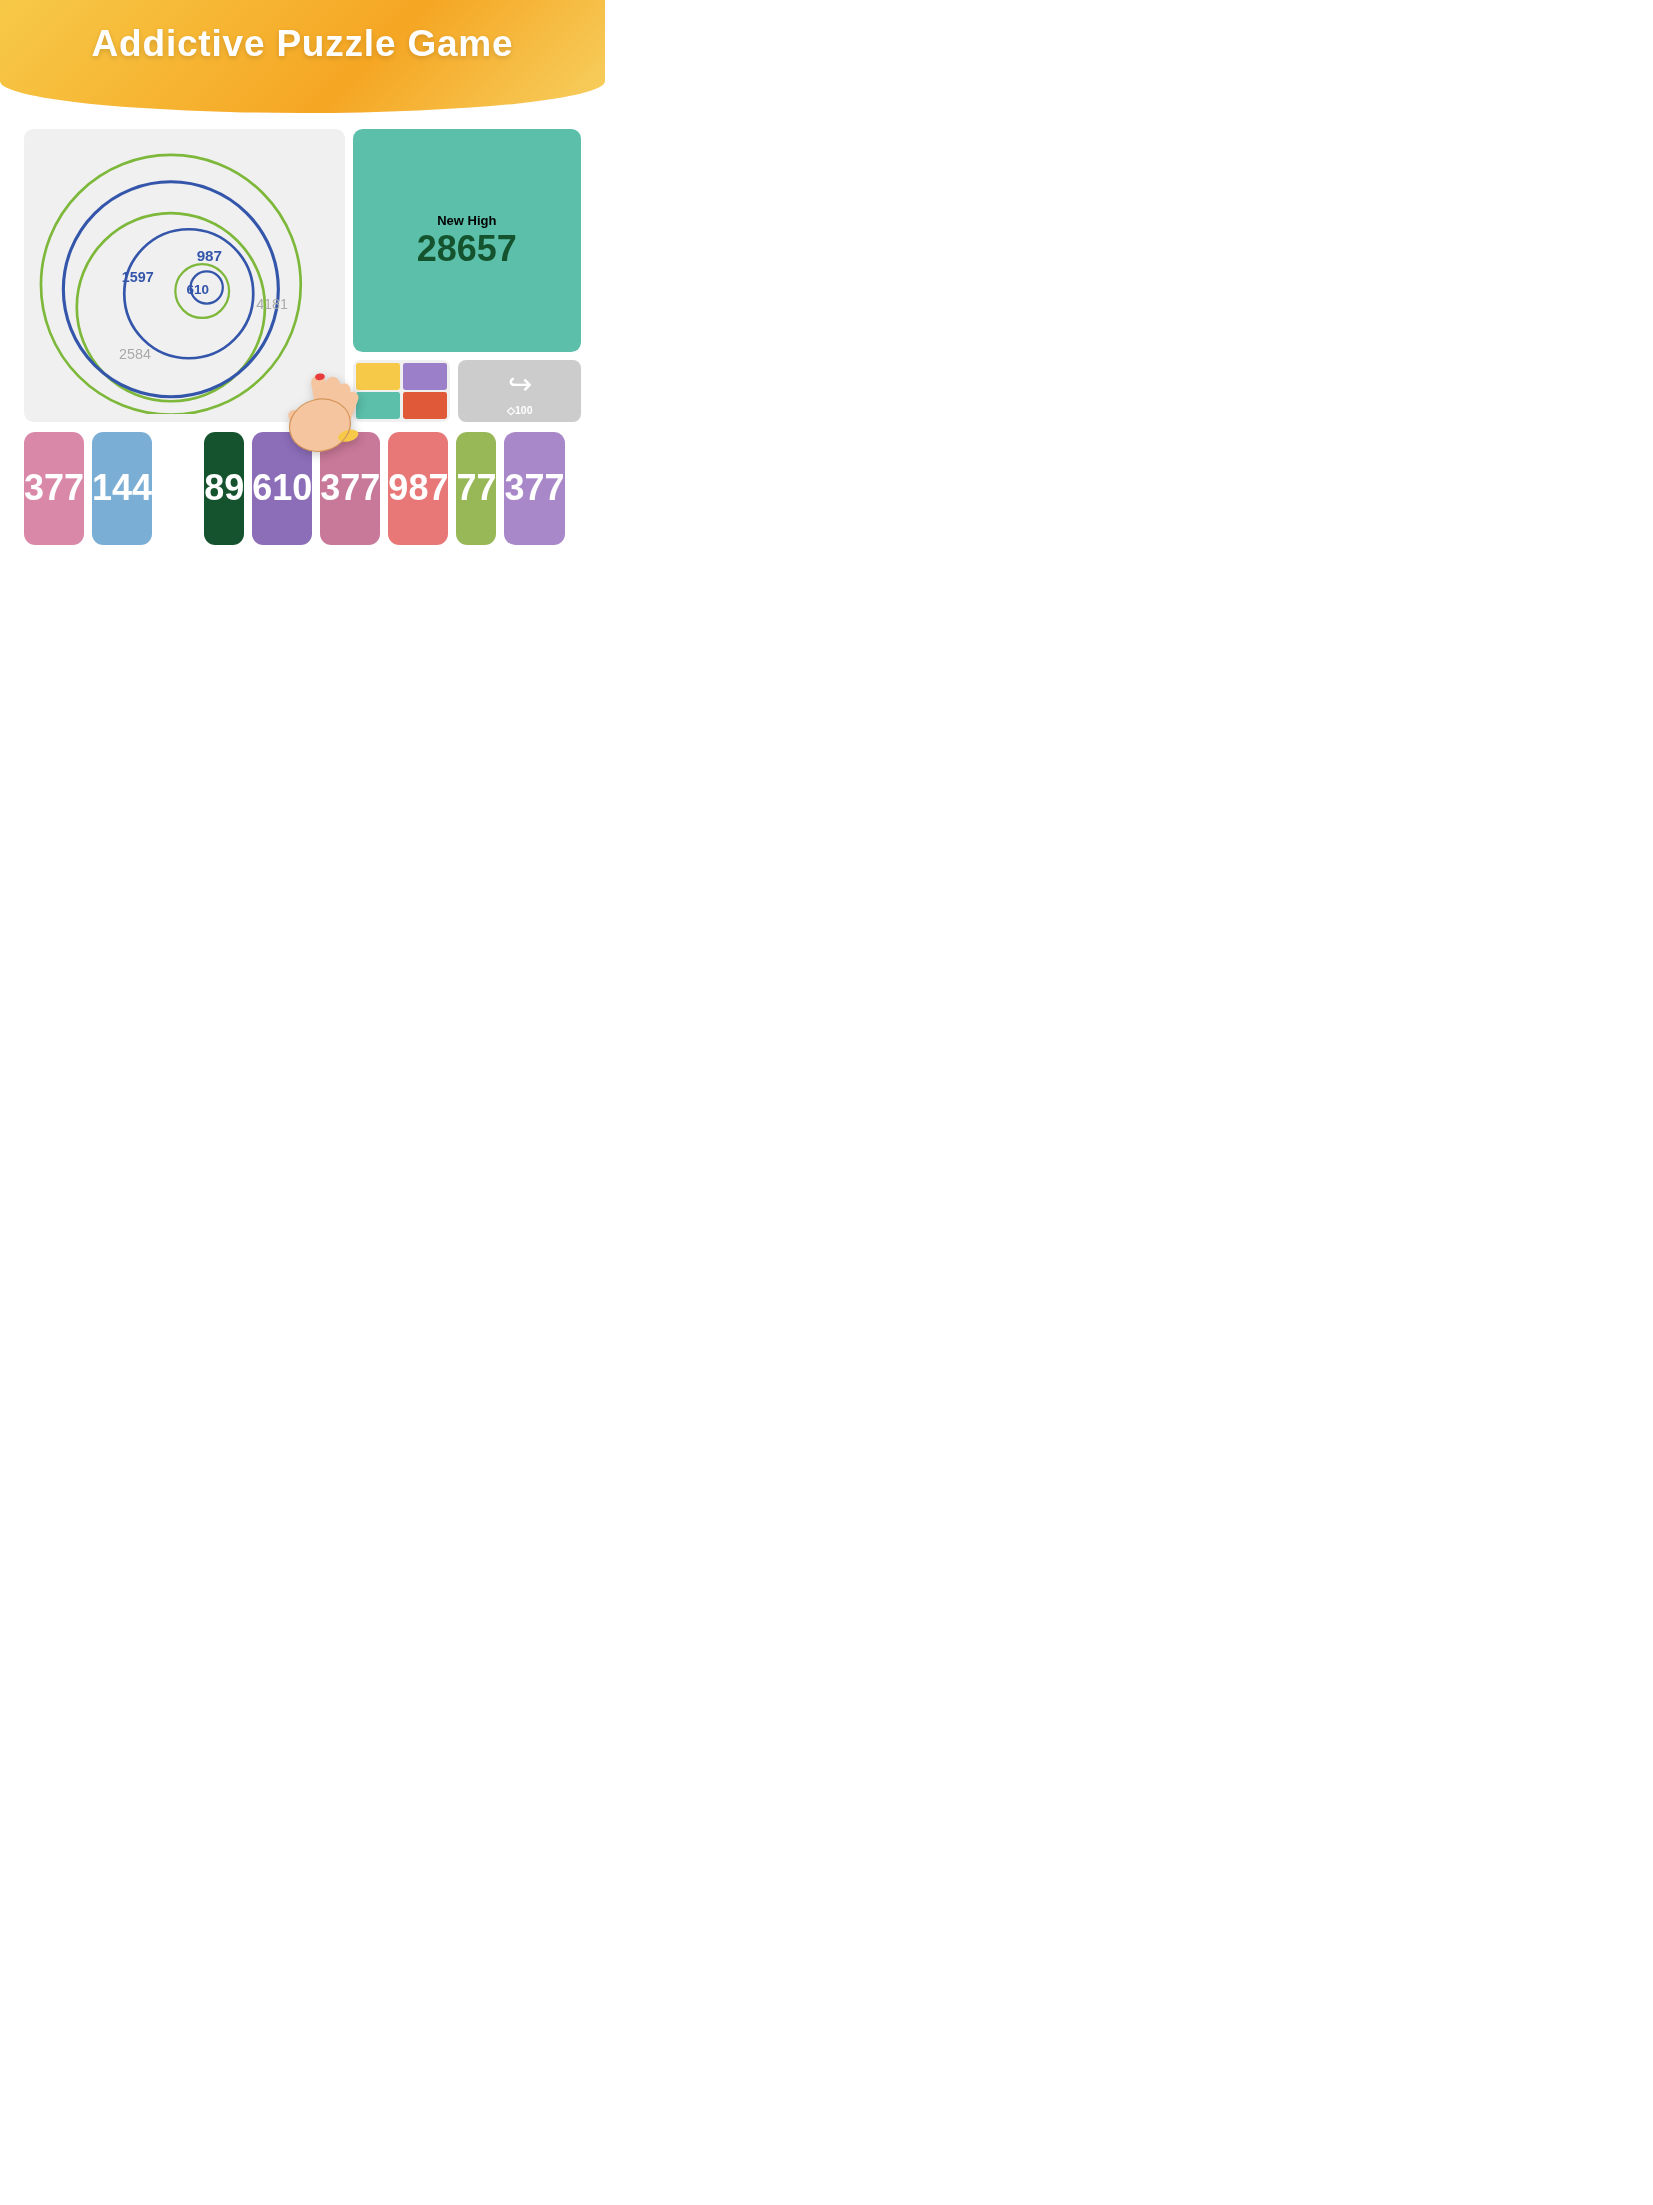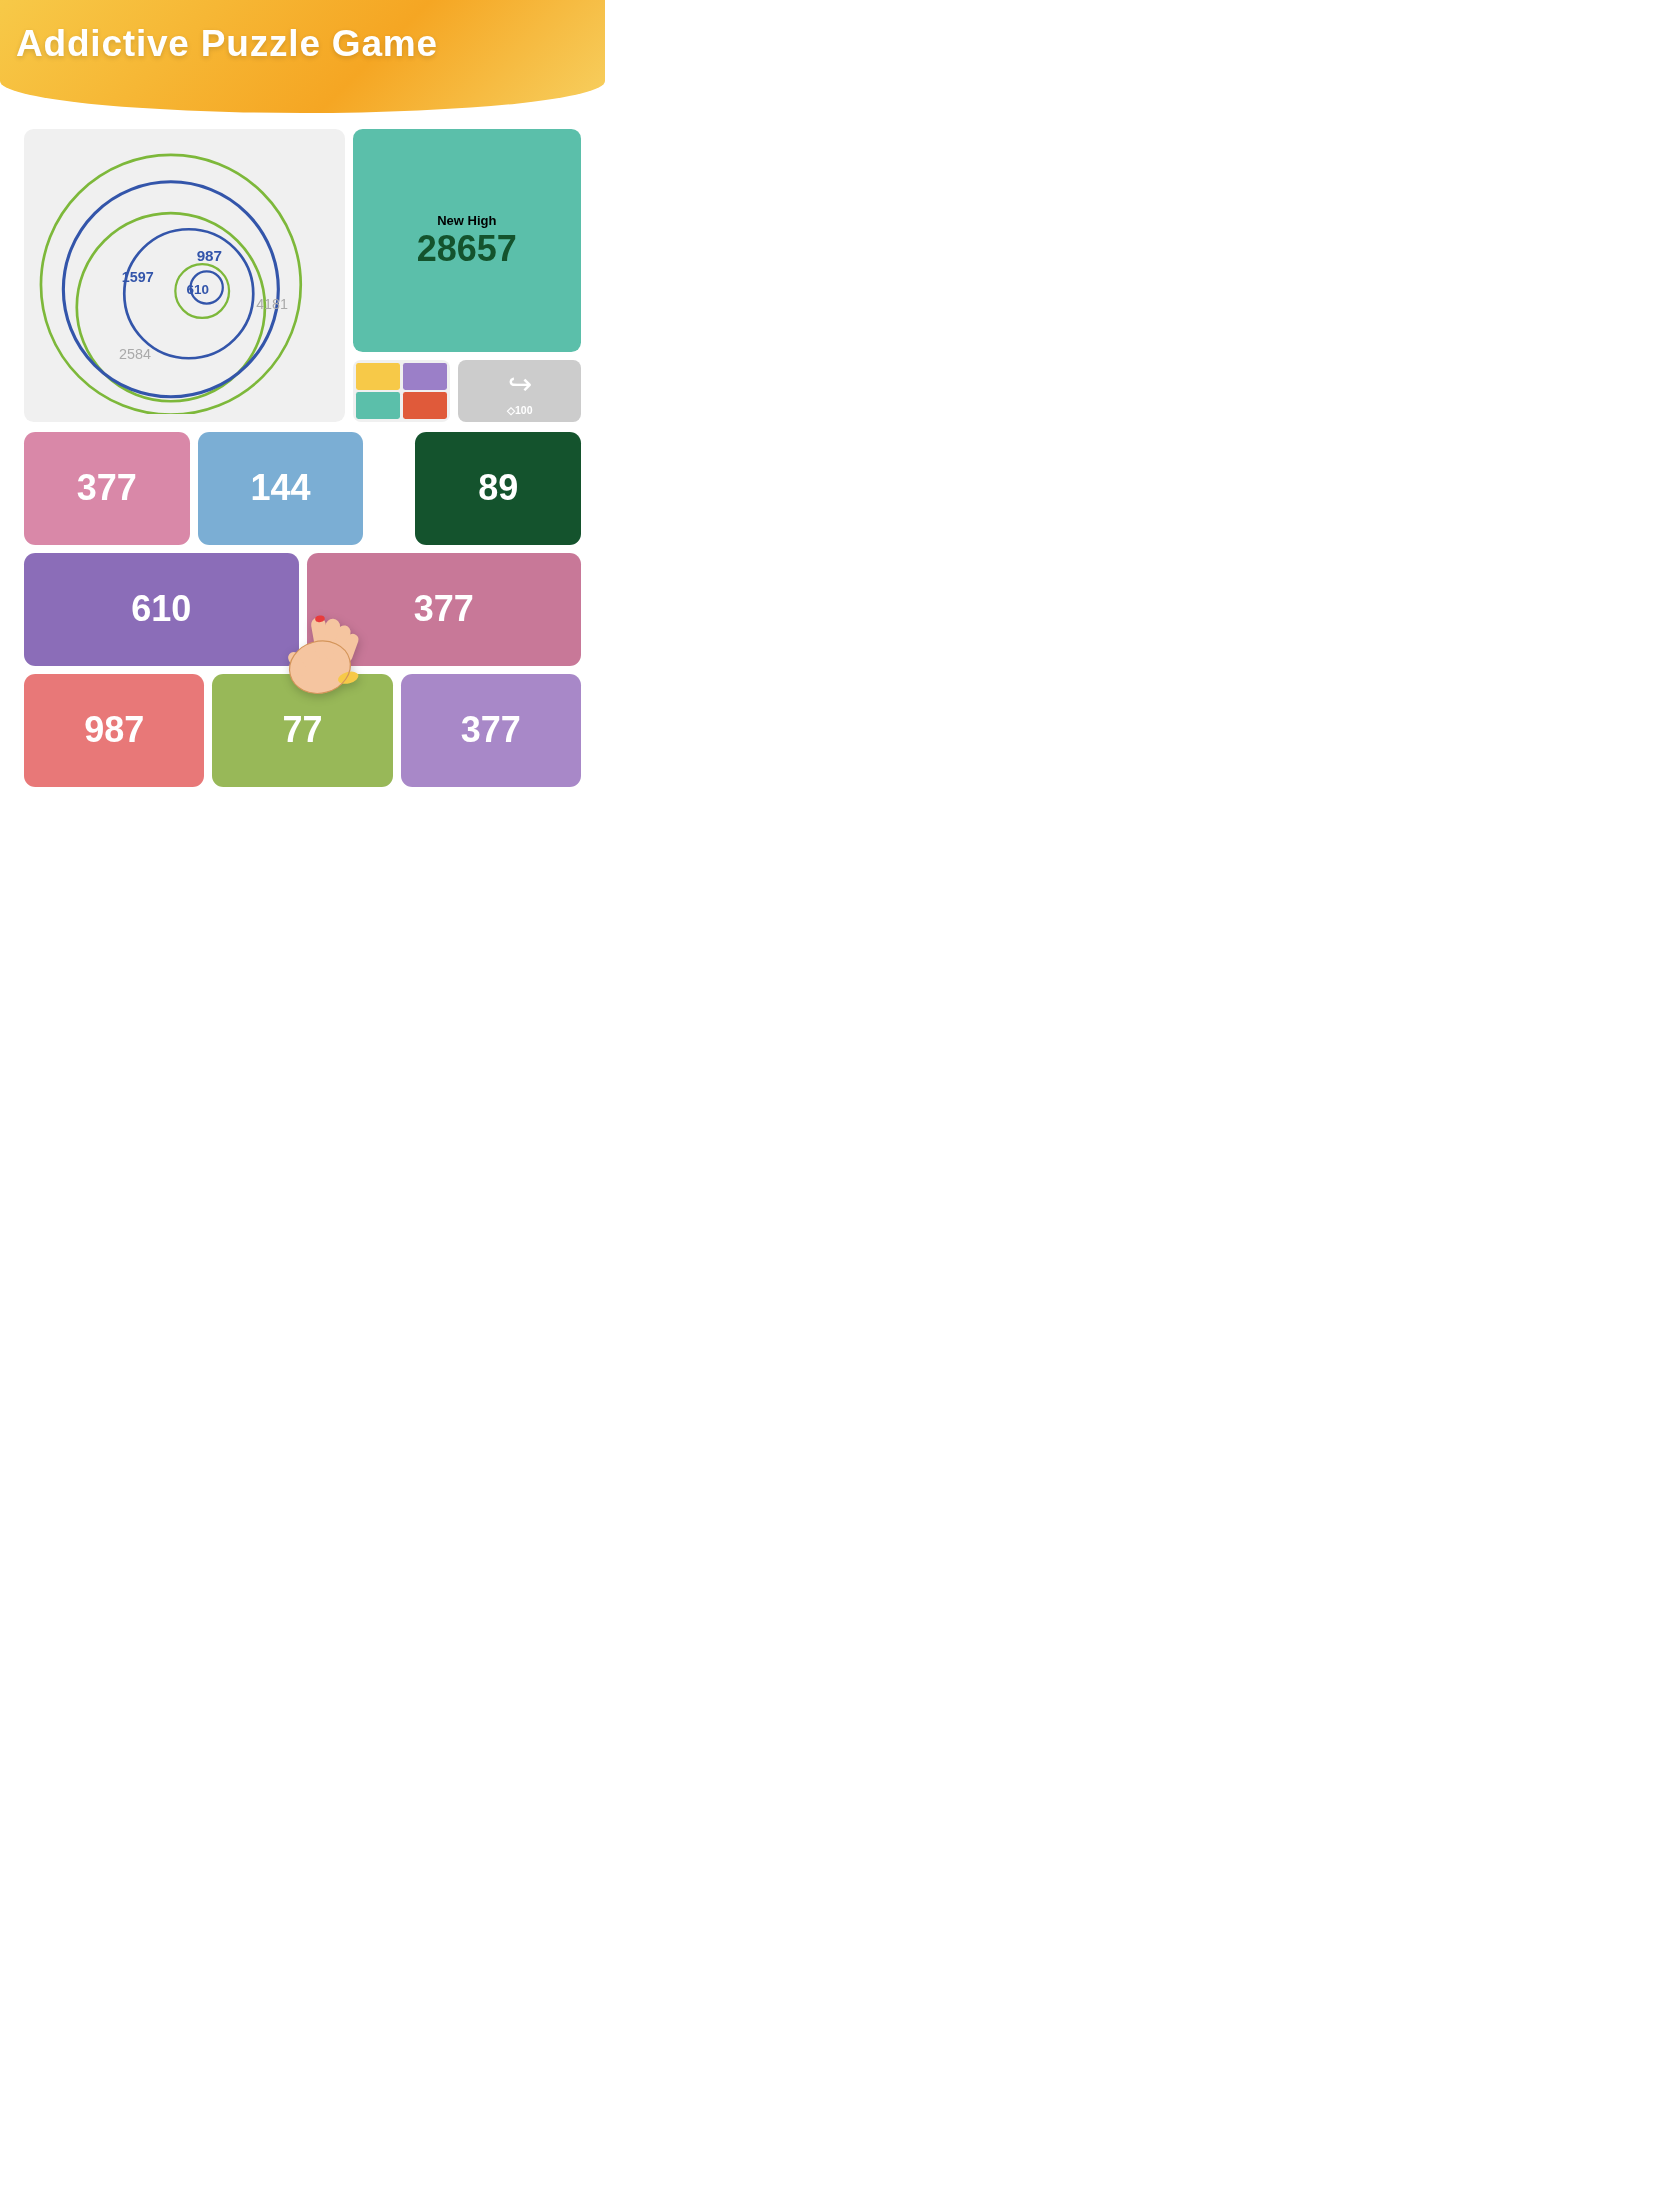--- a/index.html
+++ b/index.html
@@ -11,21 +11,21 @@
       font-family: 'Arial Rounded MT Bold', Arial, sans-serif;
       overflow-x: hidden;
     }
 
     
     .header {
       width: 100%;
       background: linear-gradient(135deg, #f7c948 0%, #f5a623 60%, #f7d060 100%);
       padding: 22.6px 16px 48px 16px;
       position: relative;
-      text-align: left;
+      text-align: center;
       border-radius: 0 0 50% 50% / 0 0 32px 32px;
     }
     .header-title {
       font-size: 37px;
       font-weight: 900;
       color: #ffffff;
       text-shadow: 0 1.6px 4.8px rgba(0,0,0,0.15);
       letter-spacing: 0.8px;
     }
 
@@ -141,21 +141,21 @@
       font-size: 10.5px;
       color: #ffffff;
       font-weight: 600;
     }
 
     
     .grid-section {
       width: 100%;
       max-width: 557px;
       display: flex;
-      flex-direction: column;
+      flex-direction: row;
       gap: 8px;
       position: relative;
     }
 
     .grid-row {
       display: flex;
       gap: 8px;
     }
 
     .grid-cell {

